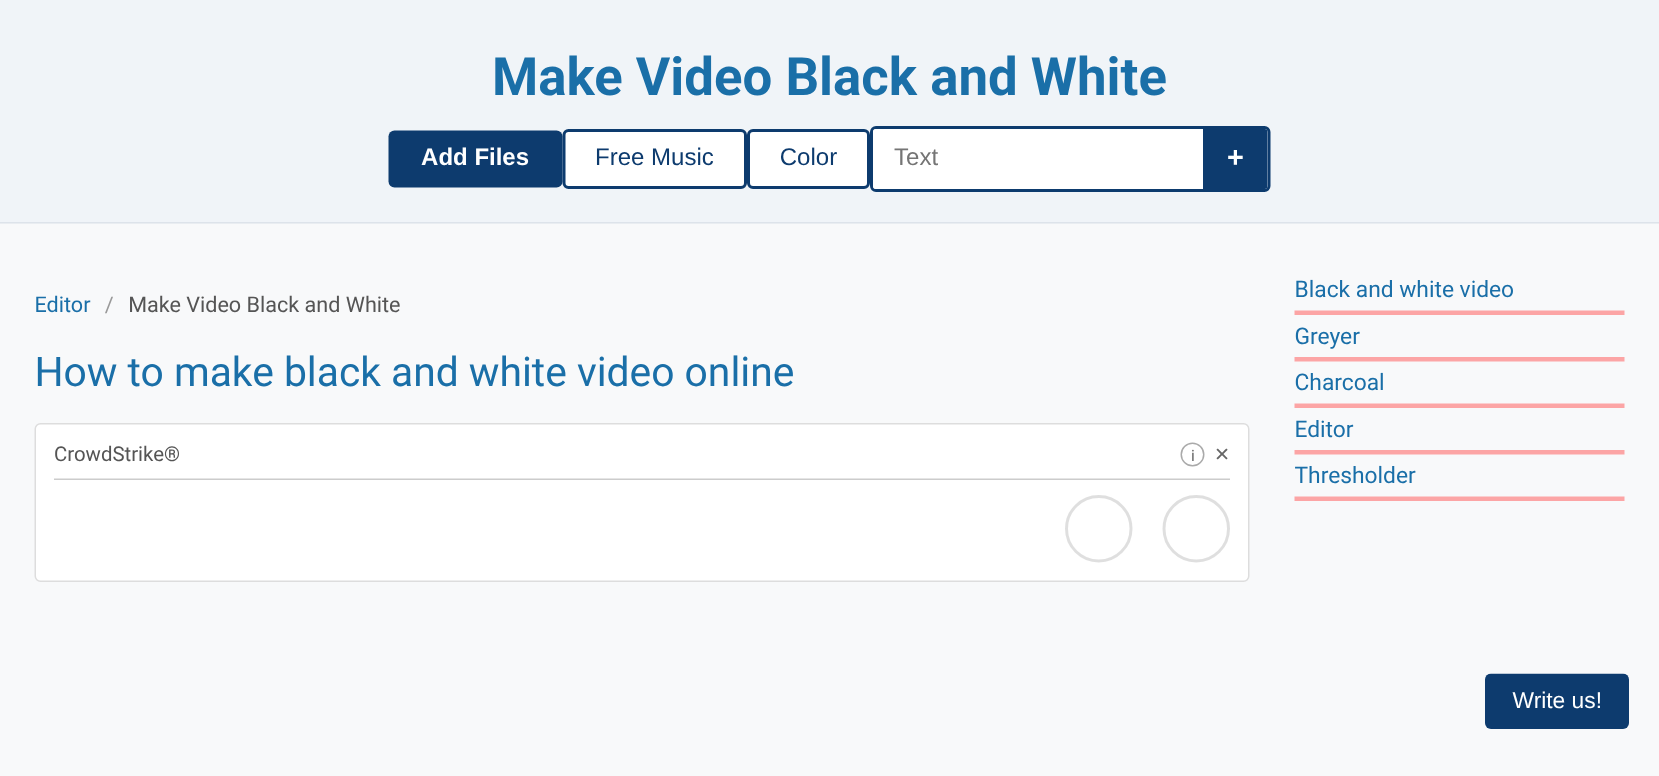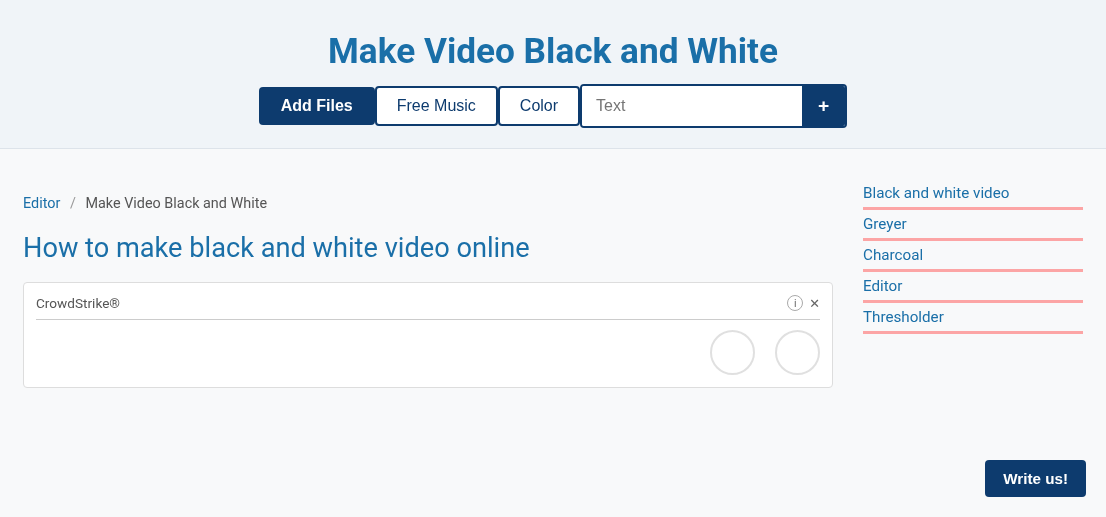--- a/index.html
+++ b/index.html
@@ -207,30 +207,30 @@
       display: block;
       color: #1a6fa8;
       text-decoration: none;
       font-size: 0.95rem;
       padding: 5px 0;
       border-bottom: 3px solid #fca5a5;
     }
 
     .write-us-btn {
       position: fixed;
-      bottom: 20px;
+      bottom: 31px;
       right: 20px;
       background: #0d3b6e;
       color: #fff;
       border: none;
       padding: 10px 18px;
       font-size: 0.95rem;
       border-radius: 4px;
       cursor: pointer;
-      font-weight: 700;
+      font-weight: 400;
     }
   </style>
 </head>
 <body>
 
 <div class="header-section">
   <h1 class="main-title">Make Video Black and White</h1>
 
   <div class="toolbar">
     <button class="btn-add-files">Add Files</button>

